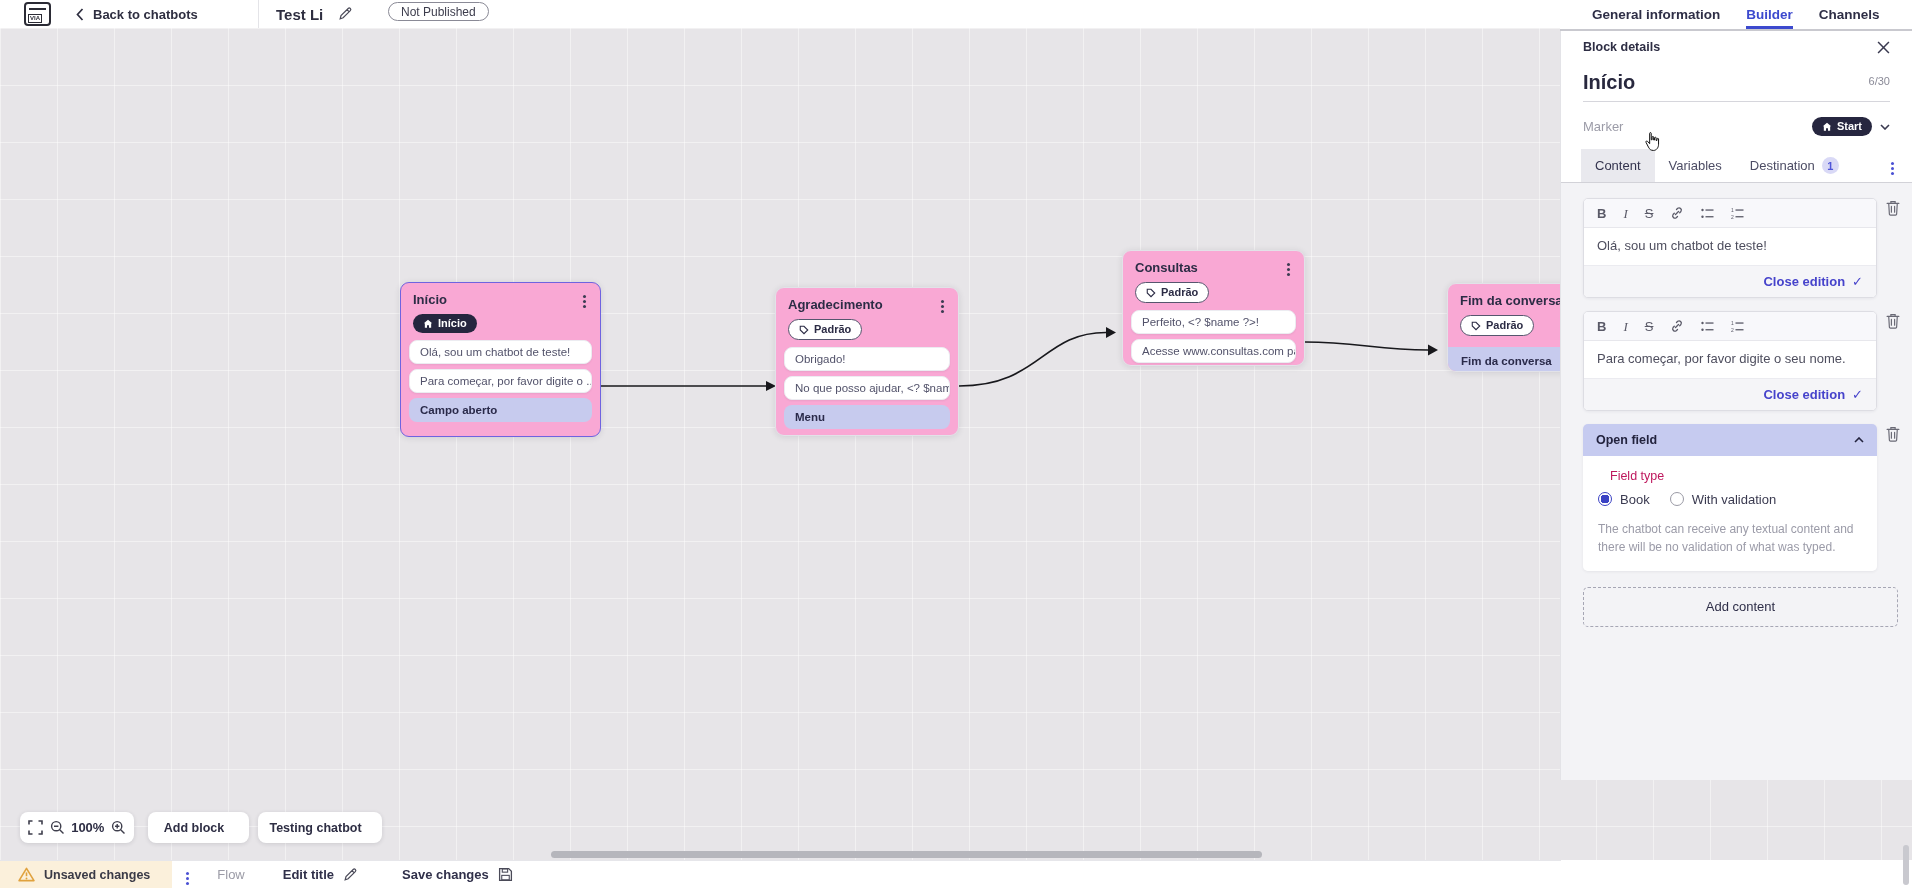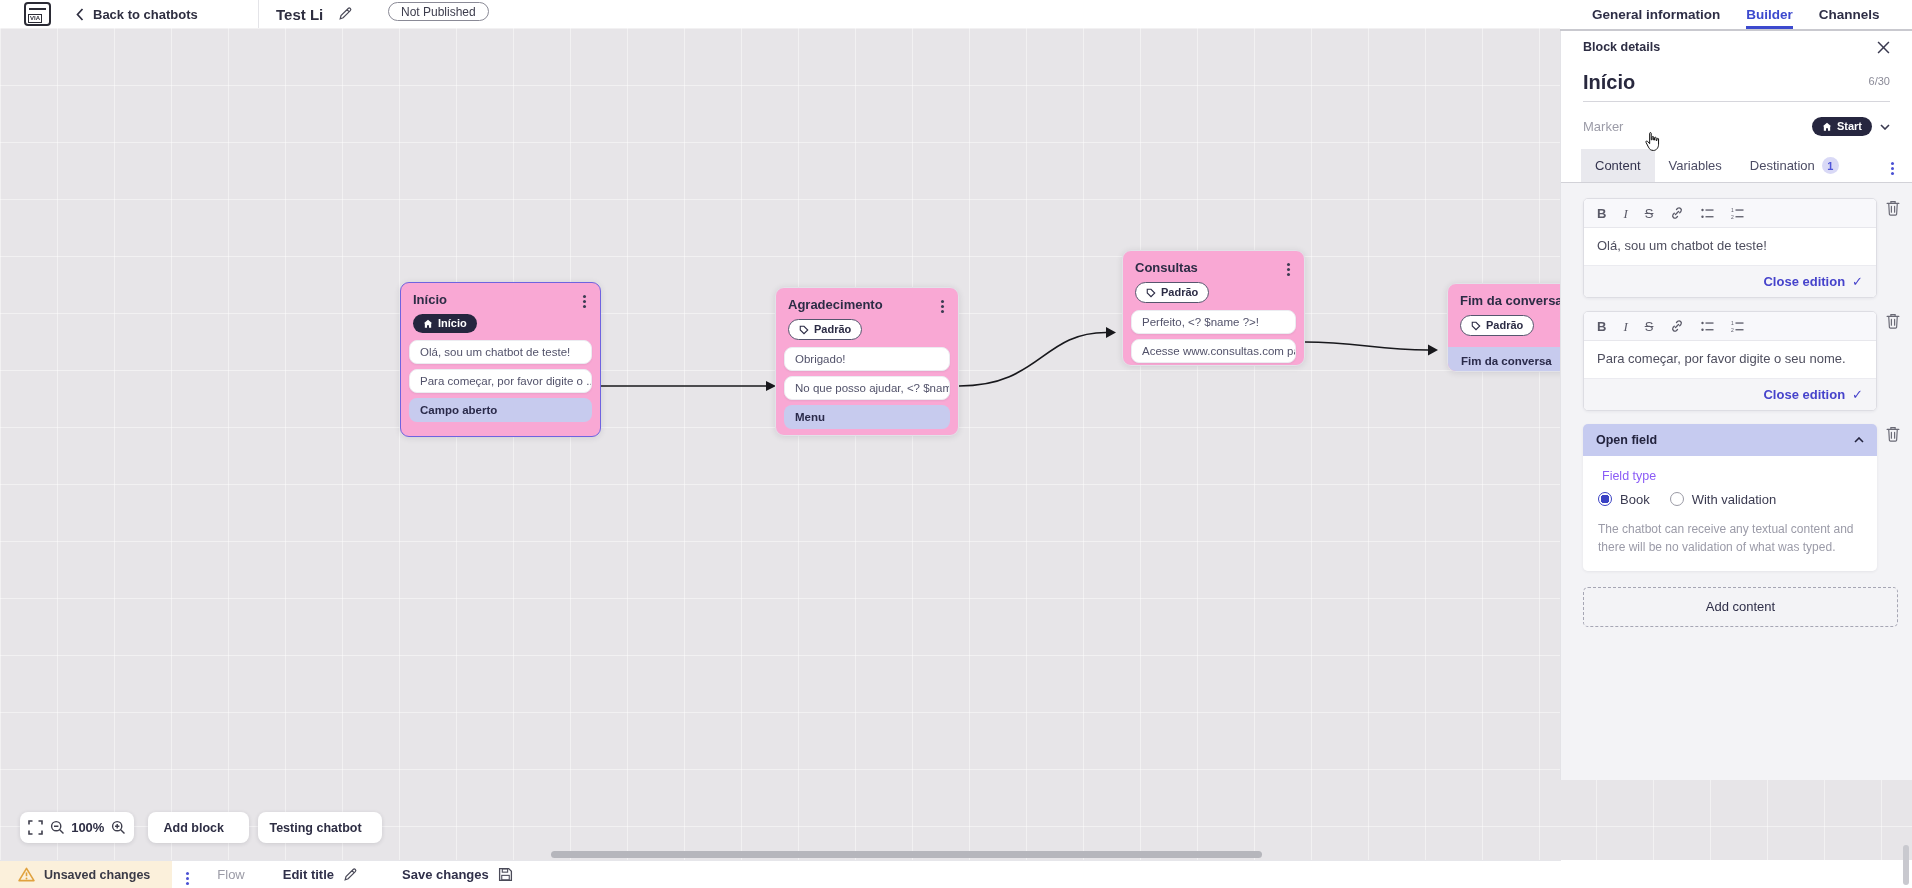--- a/index.html
+++ b/index.html
@@ -35,21 +35,21 @@
             box-shadow:0 1px 2px rgba(40,40,60,.07);padding:5px 10px;font-size:11.5px;color:#52526a;
             white-space:nowrap;overflow:hidden;}
   .blk-item.hl{background:#c7cbee;border-color:transparent;box-shadow:none;
                color:#2a2a4a;font-weight:700;}
   .blk-item.flush{margin:9px 0 0;border-radius:0;padding:7px 12px;}
 
   
   .ctrl{position:absolute;z-index:4;top:812px;height:31px;background:#fff;border-radius:8px;
         box-shadow:0 1px 4px rgba(40,40,60,.14);display:flex;align-items:center;box-sizing:border-box;}
   .ctrl-zoom{left:20px;width:114px;padding:0 8px;justify-content:space-between;}
-  .ctrl-add{left:148px;width:101px;padding:0 16px;gap:9px;justify-content:flex-end;}
+  .ctrl-add{left:148px;width:101px;padding:0 16px;gap:9px;justify-content:center;}
   .ctrl-test{left:258px;width:124px;padding:0 12px;gap:9px;justify-content:center;}
   .ctrl .lbl{font-size:12.5px;font-weight:700;color:#2e2e44;white-space:nowrap;}
   .zoom-val{font-size:13px;font-weight:700;color:#2e2e44;}
   .icon-btn{display:flex;align-items:center;justify-content:center;background:none;border:none;padding:0;cursor:pointer;}
 
   .hscroll{position:absolute;z-index:4;left:551px;top:851px;width:711px;height:7px;
            background:#b6b6bc;border-radius:4px;}
   .pscroll{position:absolute;z-index:8;left:1903px;top:845px;width:6px;height:40px;
            background:#c9c9cf;border-radius:3px;}
 
@@ -106,21 +106,21 @@
   .tb-ico.s{text-decoration:line-through;font-weight:400;}
   .ed-text{padding:9px 13px;font-size:13px;color:#4e4e5e;line-height:1.45;background:#fff;min-height:18px;}
   .ed-footer{padding:8px 13px;display:flex;justify-content:flex-end;align-items:center;gap:7px;
              background:#f5f5f8;border-top:1px solid #ebebf0;font-size:13px;font-weight:700;color:#4643cb;cursor:pointer;}
   .trash{margin-top:2px;}
 
   .of-card{flex:1;border-radius:5px;box-shadow:0 1px 3px rgba(40,40,60,.07);overflow:hidden;}
   .of-head{background:#c6cbf0;padding:9px 13px;display:flex;justify-content:space-between;align-items:center;
            font-size:12.5px;font-weight:700;color:#23233e;cursor:pointer;}
   .of-body{background:#fff;padding:11px 15px 15px;}
-  .ft-label{font-size:12.5px;color:#8b5cf6;margin:2px 0 9px;padding-left:4px;}
+  .ft-label{font-size:12.5px;color:#be185d;margin:2px 8px 9px;padding-left:4px;}
   .radios{display:flex;gap:20px;align-items:center;margin-bottom:13px;}
   .radio{display:flex;align-items:center;gap:8px;font-size:13px;color:#3a3a50;cursor:pointer;}
   .rdot{width:14px;height:14px;border-radius:50%;border:1.5px solid #9a9aa5;box-sizing:border-box;}
   .radio.sel .rdot{border-color:#3b42c4;background:radial-gradient(circle,#3b42c4 0 4.5px,#fff 4.5px);}
   .of-desc{font-size:12px;color:#9b9ba8;line-height:1.5;}
 
   .add-content{margin:16px 2px 0 0;border:1px dashed #a6a6b4;border-radius:5px;height:38px;
                display:flex;align-items:center;justify-content:center;font-size:13px;color:#2e2e48;cursor:pointer;}
 
   

